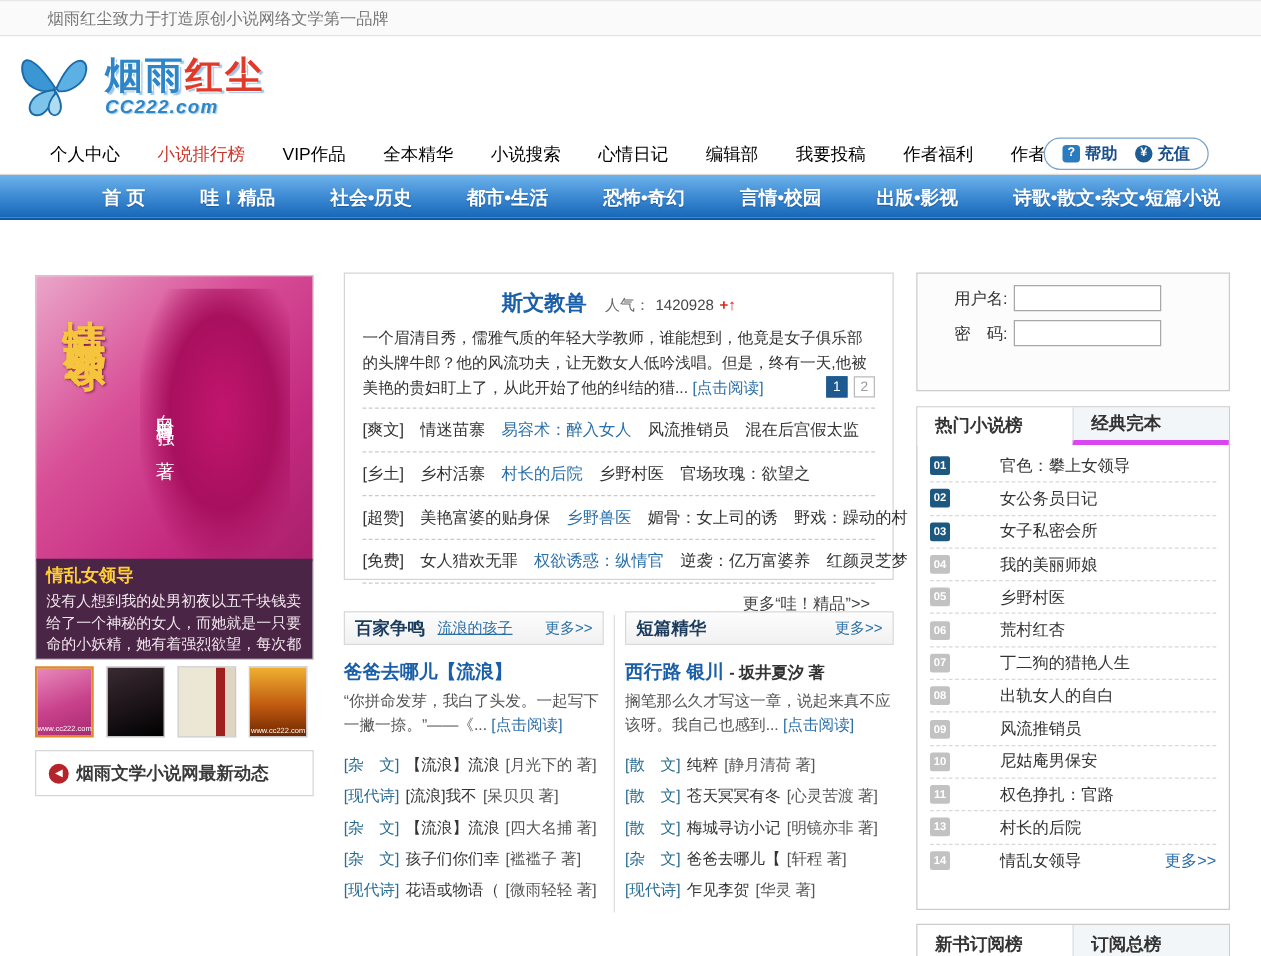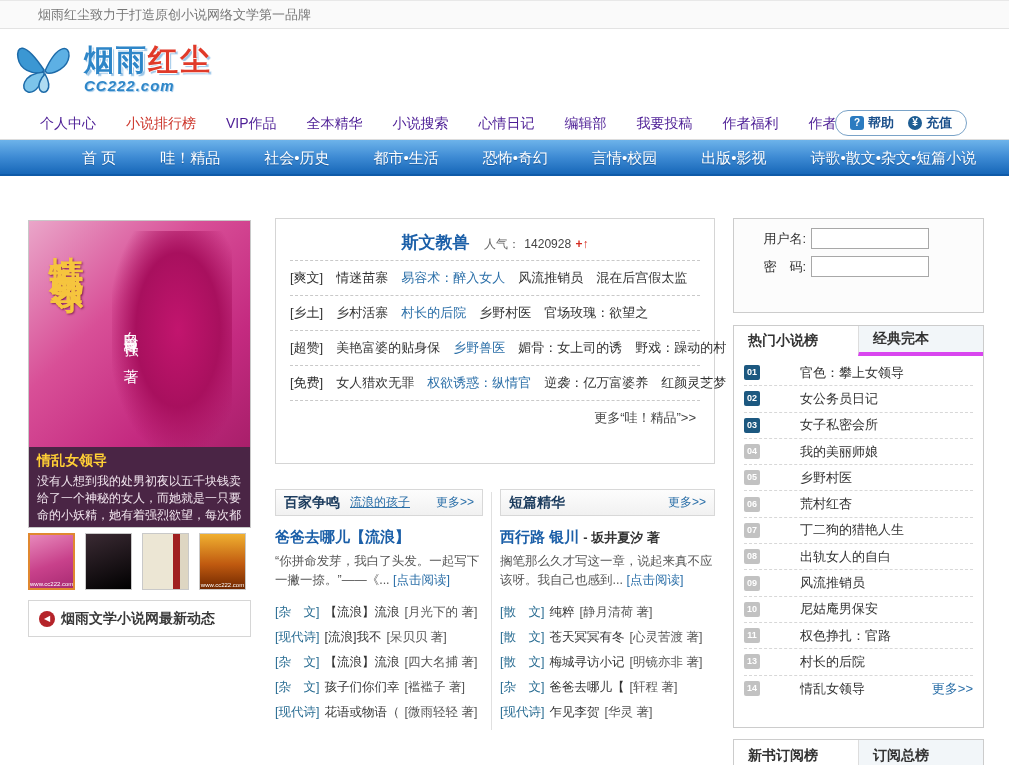--- a/index.html
+++ b/index.html
@@ -17,33 +17,33 @@
   .logo-text { margin-left:4px; }
   .logo-cn { font-size:30px; font-weight:bold; letter-spacing:2px;
              text-shadow:-1px -1px 0 #fff,1px -1px 0 #fff,-1px 1px 0 #fff,2px 2px 1px #9cc6e8; }
   .logo-cn .p1 { color:#2e86c8; } .logo-cn .p2 { color:#e03a2a; }
   .logo-domain { font-size:15px; font-weight:bold; font-style:italic; color:#2e86c8; letter-spacing:1px;
              text-shadow:-1px -1px 0 #fff,1px 1px 1px #9cc6e8; margin-top:-4px; }
 
   
   .nav1 { position:absolute; left:0; top:107px; width:1009px; height:33px; background:#fff; border-bottom:1px solid #dcdcdc; }
   .nav1-items { position:absolute; left:40px; top:0; height:33px; display:flex; align-items:center; gap:30px; }
-  .nt-item { font-size:14px; color:#4c1d95; text-decoration:none; cursor:pointer; white-space:nowrap; }
+  .nt-item { font-size:14px; color:#000000; text-decoration:none; cursor:pointer; white-space:nowrap; }
   .nt-item.red { color:#cc3328; }
   .helpbox { position:absolute; right:42px; top:3px; height:26px; border:1px solid #7aa3c8; border-radius:13px; display:flex; align-items:center; padding:0 14px; gap:14px; background:#fff; }
   .helpbox a { display:flex; align-items:center; gap:4px; font-size:13px; color:#1a4f8a; text-decoration:none; cursor:pointer; font-weight:bold; }
   .ic-q { display:inline-block; width:14px; height:14px; background:#2b7bc0; color:#fff; border-radius:3px; font-size:10px; font-weight:bold; text-align:center; line-height:14px; }
   .ic-coin { display:inline-block; width:14px; height:14px; background:#1d5d93; color:#fff; border-radius:50%; font-size:10px; font-weight:bold; text-align:center; line-height:14px; }
 
   
   .nav2 { position:absolute; left:0; top:140px; width:1009px; height:36px;
           background:linear-gradient(180deg,#6db3ea 0%,#3e8bd4 50%,#1767b8 100%);
           border-bottom:2px solid #0f5aa8; }
   .nav2-items { position:absolute; left:82px; top:0; height:36px; display:flex; align-items:center; gap:44px; }
-  .nm-item { font-size:15px; font-weight:normal; color:#fff; text-decoration:none; cursor:pointer; white-space:nowrap; text-shadow:0 1px 1px rgba(0,40,90,.4); }
+  .nm-item { font-size:15px; font-weight:bold; color:#fff; text-decoration:none; cursor:pointer; white-space:nowrap; text-shadow:0 1px 1px rgba(0,40,90,.4); }
 
   
   .cover-box { position:absolute; left:28px; top:220px; width:223px; height:308px; border:1px solid #c8c8c8; background:#fff; cursor:pointer; }
   .cover-art { position:relative; width:100%; height:228px; overflow:hidden;
                background:linear-gradient(135deg,#eaa6c9 0%,#d84f97 38%,#c42a80 72%,#a81f6a 100%); }
   .cover-dress { position:absolute; right:18px; top:10px; width:120px; height:220px;
                background:radial-gradient(ellipse at 55% 45%, #c2156e 0%, #a8105e 45%, rgba(168,16,94,0) 75%); }
   .cover-vtitle { position:absolute; left:14px; top:8px; writing-mode:vertical-rl; font-size:34px; font-weight:bold;
                color:#f6c53e; font-family:"Liberation Serif","DejaVu Serif",serif; letter-spacing:6px; text-shadow:1px 1px 2px rgba(120,20,70,.8); }
   .cover-vauthor { position:absolute; left:92px; top:98px; writing-mode:vertical-rl; font-size:15px; color:#fff; letter-spacing:4px; }
@@ -221,20 +221,28 @@
     <span class="news-title">烟雨文学小说网最新动态</span>
   </div>
 
   <div class="feat-box">
     <div class="feat-head">
       <span class="feat-title">斯文教兽</span>
       <span class="feat-pop">人气：</span>
       <span class="feat-pop-val">1420928</span>
       <span class="feat-trend">+↑</span>
     </div>
+    <div class="feat-desc">
+      <span>一个眉清目秀，儒雅气质的年轻大学教师，谁能想到，他竟是女子俱乐部的头牌牛郎？他的风流功夫，让无数女人低吟浅唱。但是，终有一天,他被美艳的贵妇盯上了，从此开始了他的纠结的猎...</span>
+      <a class="read-link">[点击阅读]</a>
+      <span class="pager">
+        <span class="pg on">1</span>
+        <span class="pg off">2</span>
+      </span>
+    </div>
     <div id="featured-rows">
         <div class="f-row">
           <span class="f-tag">[爽文]</span>
           <a class="f-link">情迷苗寨</a>
           <a class="f-link blue">易容术：醉入女人</a>
           <a class="f-link">风流推销员</a>
           <a class="f-link">混在后宫假太监</a>
         </div>
         <div class="f-row">
           <span class="f-tag">[乡土]</span>

